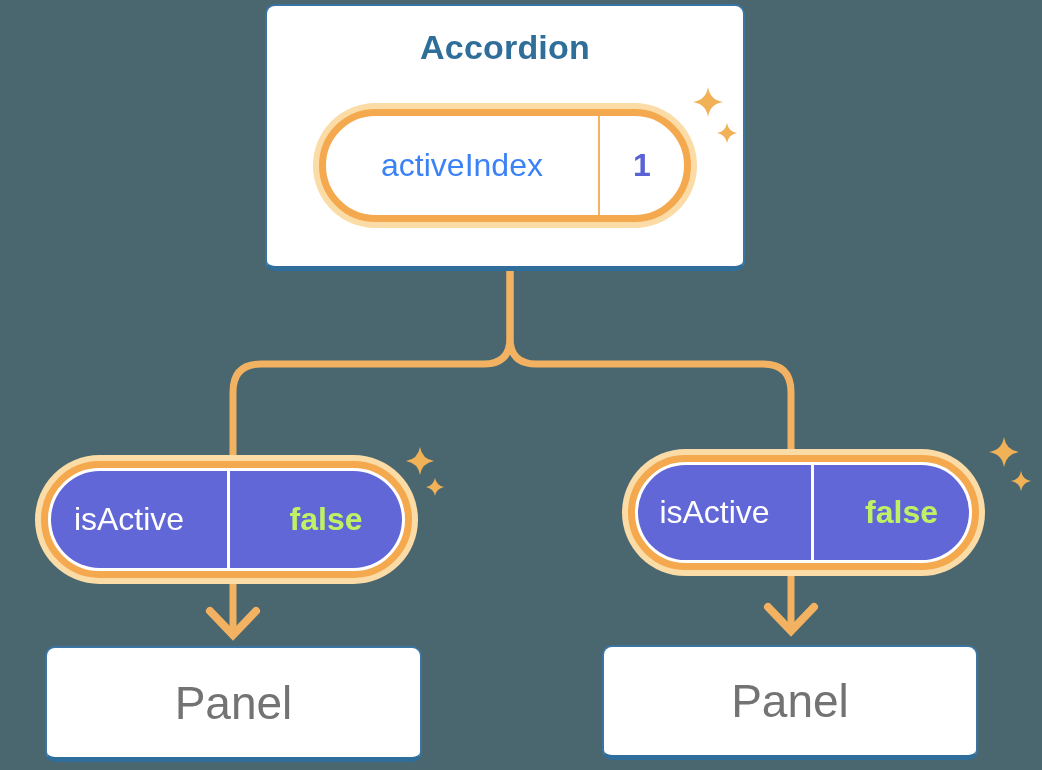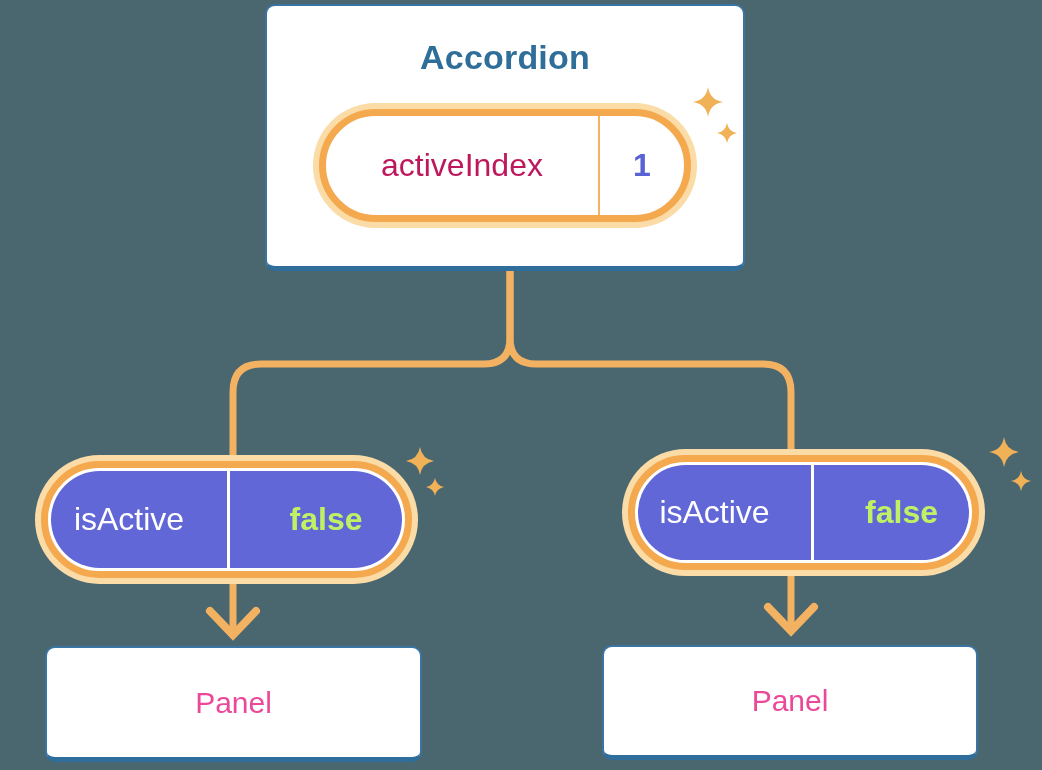--- a/index.html
+++ b/index.html
@@ -8,45 +8,45 @@
     font-family:"Liberation Sans",sans-serif;overflow:hidden;
   }
   .layer{position:absolute;left:0;top:0;width:1042px;height:770px;pointer-events:none;}
 
   
   .card{
     position:absolute;background:#FFFFFF;border:2px solid #3A74A2;border-bottom:5px solid #2F6E9B;
     border-radius:10px;box-sizing:border-box;display:flex;flex-direction:column;align-items:center;
   }
   .card-title{
-    color:#2E6E99;font-size:34px;font-weight:600;letter-spacing:.2px;margin-top:32px;
+    color:#2E6E99;font-size:34px;font-weight:600;letter-spacing:.2px;margin-top:22px;
   }
   .panel-card{justify-content:center;}
-  .panel-label{color:#ec4899;font-size:30px;font-weight:500;}
+  .panel-label{color:#737373;font-size:46px;font-weight:500;}
 
   
   .pill{
     position:absolute;border-radius:999px;background:#FBDBA6;padding:6px;box-sizing:border-box;
     display:flex;z-index:3;
   }
   .pill-ring{
     flex:1;border-radius:999px;border:7px solid #F4A94F;box-sizing:border-box;
     display:flex;align-items:stretch;overflow:hidden;background:#FFFFFF;
   }
   .pill-ring.state{padding:0;}
   .pill-ring.prop{padding:3px;}
   .pill-core{
     flex:1;display:flex;align-items:stretch;border-radius:999px;overflow:hidden;
   }
   .pill-core.purple{background:#6267D8;gap:20px;}
   .seg{display:flex;align-items:center;justify-content:center;}
   .seg-left{flex:1;}
   .divider-orange{width:2px;background:#F5B260;}
   .divider-white{width:3px;background:#FFFFFF;}
-  .t-propname-light{color:#be185d;font-size:32px;font-weight:500;}
+  .t-propname-light{color:#3b82f6;font-size:32px;font-weight:500;}
   .t-value-light{color:#5A63D6;font-size:32px;font-weight:700;}
   .t-propname-dark{color:#FFFFFF;font-size:32px;font-weight:400;}
   .t-value-dark{color:#bef264;font-size:32px;font-weight:700;}
 </style>
 </head>
 <body>
 
 <div class="canvas">
 
   <svg class="layer" style="z-index:1" viewBox="0 0 1042 770">

